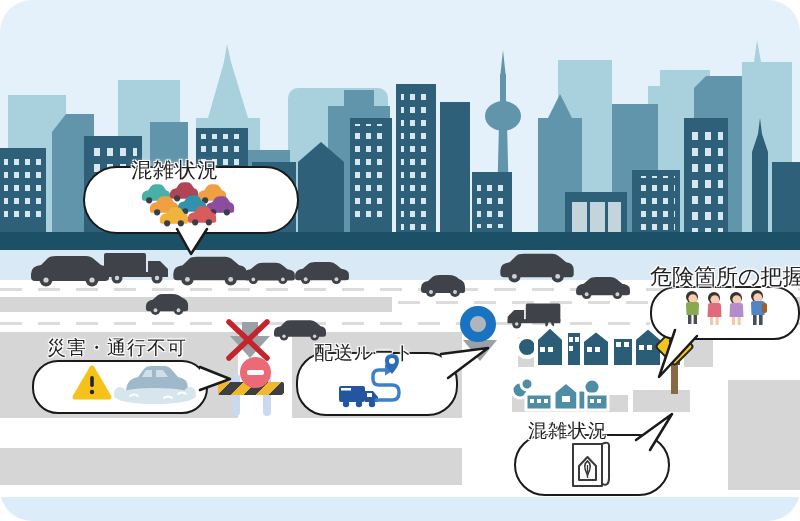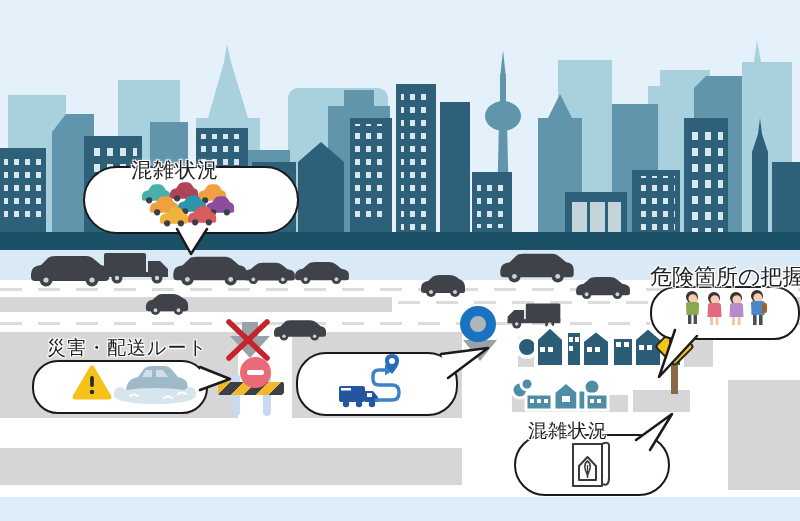--- a/index.html
+++ b/index.html
@@ -1,17 +1,17 @@
 <!DOCTYPE html>
 <html><head>
 <meta charset="utf-8">
 <style>
   html,body{margin:0;padding:0;}
   #stage{position:relative;width:800px;height:521px;background:#ffffff;overflow:hidden;
-         font-family:"DejaVu Sans",sans-serif;}
+         font-family:"DejaVu Sans",sans-serif;border-radius:32px;}
   .abs{position:absolute;}
   
   .sky{left:0;top:0;width:800px;height:250px;background:#e4f1fa;}
   .lightstrip{left:0;top:250px;width:800px;height:30px;background:#d9e9f6;}
   .bottomband{left:0;top:497px;width:800px;height:24px;background:#dcecf9;}
   .dash{height:3px;background:repeating-linear-gradient(90deg,#dcdcdc 0 22px,transparent 22px 38px);}
   .gray{background:#d6d6d6;}
   
   .veh{position:absolute;fill:#3f4349;}
   
@@ -294,21 +294,21 @@
       </svg>
     <svg class="abs" style="left:186px;top:205px;color:#d95c5c" width="32" height="21" viewBox="0 0 35 23">
         <use href="#jam-car"></use>
       </svg>
   </div>
 
   <div class="bubble" style="left:32px;top:360px;width:172px;height:50px;border-radius:26px;z-index:30"></div>
   <svg class="tail" style="left:198px;top:364px" width="36" height="30" viewBox="0 0 36 30">
     <path d="M2,3 L32,15 L2,26"></path>
   </svg>
-  <div class="blabel" style="left:47px;top:335px;font-size:19px">災害・配送ルート</div>
+  <div class="blabel" style="left:47px;top:335px;font-size:19px">災害・通行不可</div>
   <svg class="icon" style="left:72px;top:364px" width="40" height="38" viewBox="0 0 40 38">
     <path d="M20,4 L37,33 L3,33 Z" fill="#f5c21a" stroke="#f5c21a" stroke-width="5" stroke-linejoin="round"></path>
     <rect x="18.2" y="12" width="3.6" height="11" rx="1.8" fill="#22262e"></rect>
     <circle cx="20" cy="28" r="2.2" fill="#22262e"></circle>
   </svg>
   <svg class="icon" style="left:112px;top:360px" width="86" height="46" viewBox="0 0 86 46">
     <path d="M14,32 Q14,19 26,17 L32,9 Q34,6 40,6 L52,6 Q57,6 60,10 L66,17 Q76,18 76,29 L76,33 L14,33 Z" fill="#9fb9ca"></path>
     <path d="M34,10 L40,10 L40,17 L30,17 Z M44,10 L51,10 L56,17 L44,17 Z" fill="#cfdee8"></path>
     <ellipse cx="43" cy="36" rx="41" ry="8" fill="#d7e5ec"></ellipse>
     <circle cx="8" cy="33" r="6" fill="#d7e5ec"></circle>
@@ -317,20 +317,21 @@
       <path d="M18,36 q4,-3 8,0"></path>
         <path d="M52,38 q4,-3 8,0"></path>
         <path d="M66,34 q4,-3 8,0"></path>
     </g>
   </svg>
 
   <div class="bubble" style="left:296px;top:352px;width:158px;height:60px;border-radius:30px;z-index:30"></div>
   <svg class="tail" style="left:438px;top:344px" width="54" height="40" viewBox="0 0 54 40">
     <path d="M3,10 L50,4 L10,34"></path>
   </svg>
+  <div class="blabel" style="left:314px;top:340px;font-size:19px">配送ルート</div>
   <svg class="icon" style="left:336px;top:352px" width="70" height="56" viewBox="0 0 70 56">
     <g fill="#2456a0">
       <rect x="3" y="34" width="26" height="16" rx="2"></rect>
       <path d="M29,39 L37,39 L42,45 L42,50 L29,50 Z"></path>
       <circle cx="10" cy="52" r="3.2"></circle>
         <circle cx="23" cy="52" r="3.2"></circle>
         <circle cx="36" cy="52" r="3.2"></circle>
       <rect x="31" y="41" width="5" height="4" fill="#ffffff"></rect>
       <rect x="5" y="36" width="10" height="2.5" fill="#ffffff"></rect>
     </g>

